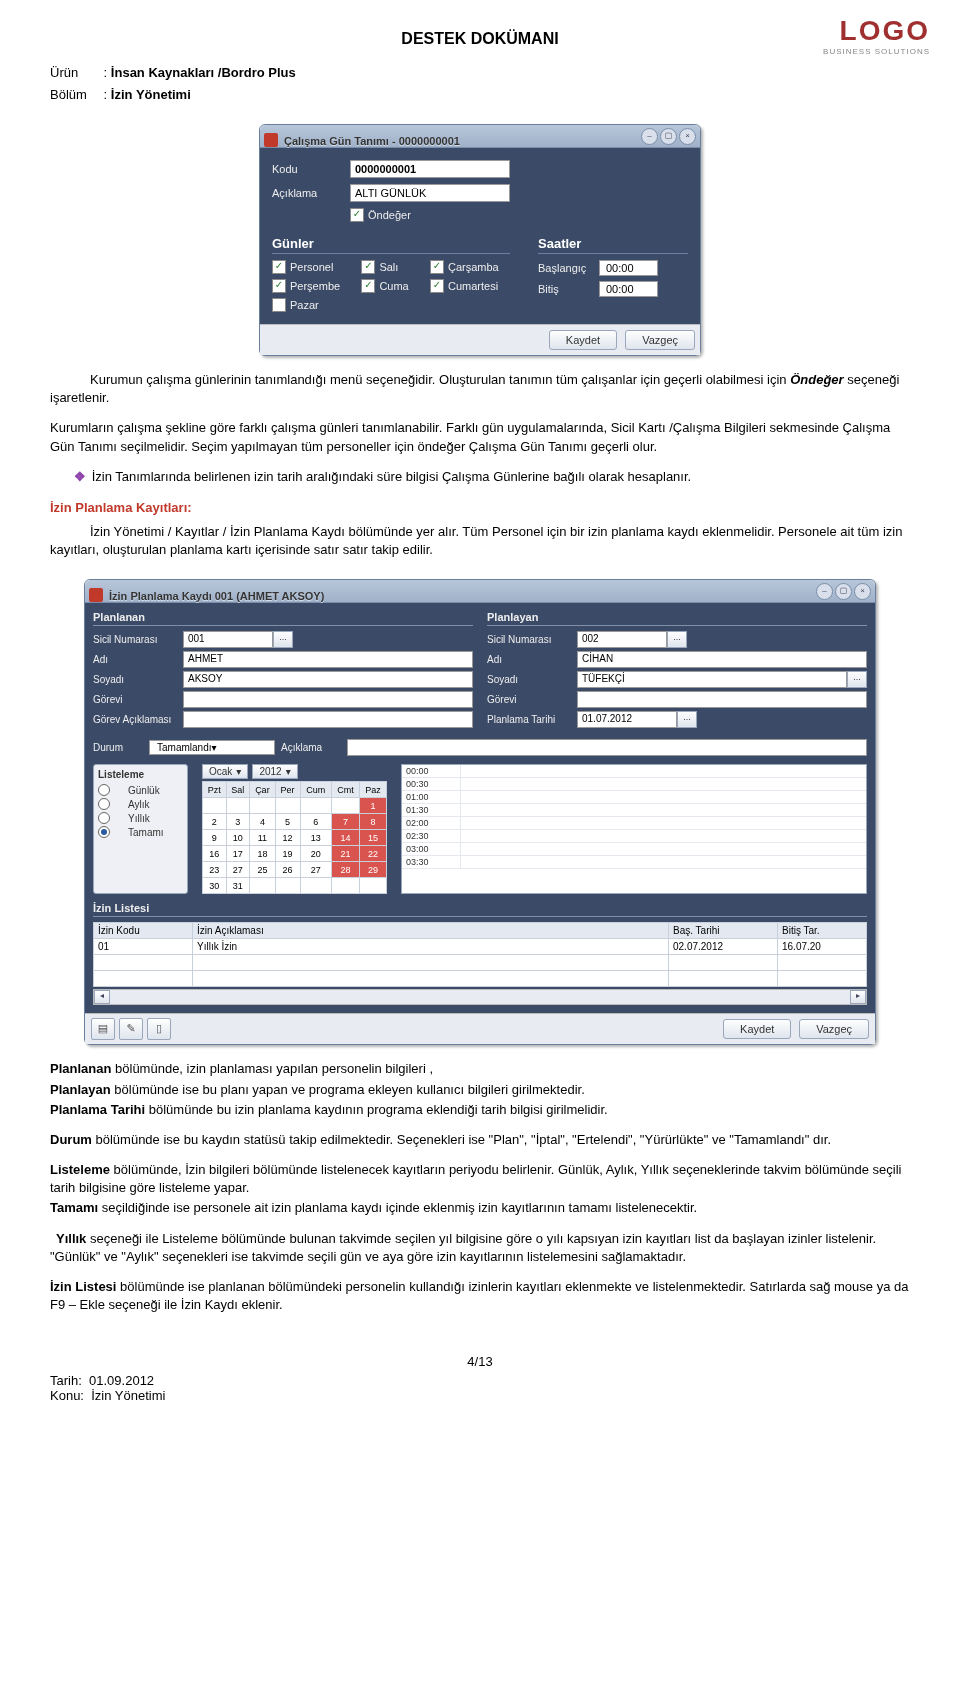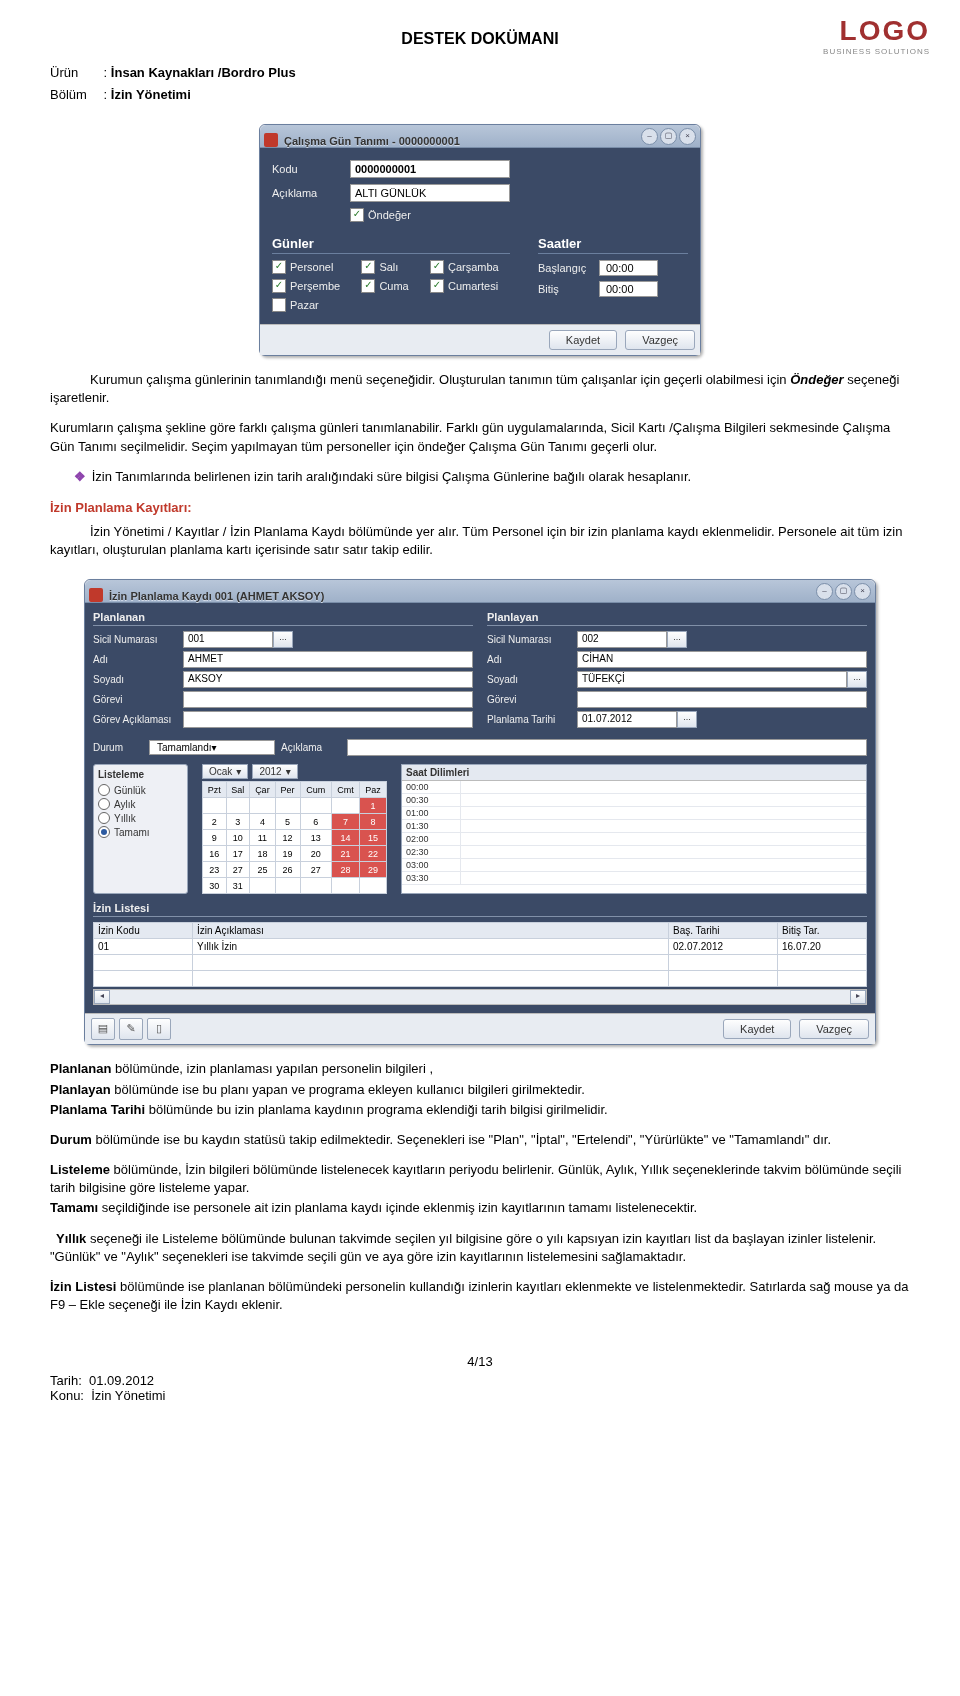--- a/index.html
+++ b/index.html
@@ -48,21 +48,21 @@
   .ghd{font-weight:bold;font-size:11px;border-bottom:1px solid #8190a8;padding-bottom:2px;margin-bottom:5px}
   .frow{display:flex;align-items:center;margin-bottom:3px;}
   .fl{width:90px;font-size:10px}
   .fi{background:#fff;color:#000;border:1px solid #999;padding:1px 4px;font-size:10px;flex:1;height:13px}
   .dots{width:18px;height:15px;background:linear-gradient(#fefefe,#dfe5ee);border:1px solid #9aa7bb;text-align:center;line-height:11px;font-size:9px;color:#333}
   .durrow{display:flex;align-items:center;gap:6px;margin-bottom:8px}
   .sel{background:#fff;color:#000;border:1px solid #999;font-size:10px;padding:1px 7px;width:110px;display:flex;justify-content:flex-start;align-items:center}
   .mid{display:flex;gap:14px}
   .listbox{width:85px;background:#eef0f5;border:1px solid #9aa7bb;border-radius:3px;padding:4px}
   .listbox .lh{font-weight:bold;font-size:10px;color:#333;margin-bottom:4px}
-  .radio{display:flex;align-items:center;gap:4px;font-size:10px;color:#333;margin-bottom:2px}
+  .radio{display:flex;align-items:center;gap:18px;font-size:10px;color:#333;margin-bottom:2px}
   .rdot{width:10px;height:10px;border:1px solid #666;border-radius:50%;background:#fff;position:relative}
   .rdot.on::after{content:"";position:absolute;inset:2px;background:#2c5aa0;border-radius:50%}
   .cal{flex:0 0 185px}
   .calhdr{display:flex;gap:4px;margin-bottom:2px}
   .calsel{background:linear-gradient(#fefefe,#dfe5ee);border:1px solid #9aa7bb;font-size:10px;padding:1px 6px;color:#333;display:flex;align-items:flex-end;gap:4px}
   table.caltbl{border-collapse:collapse;width:100%;background:#fff;color:#000}
   table.caltbl th,table.caltbl td{border:1px solid #c8d0dc;font-size:9px;text-align:center;padding:1px 2px;height:13px}
   table.caltbl th{background:#e4e9f1;font-weight:normal}
   td.red{background:#d9534f;color:#fff}
   .saatdil{flex:1;background:#fff;border:1px solid #9aa7bb}
@@ -352,21 +352,20 @@
                   <td></td>
                   <td></td>
                   <td></td>
                   <td></td>
                   <td></td>
                 </tr>
               </tbody>
             </table>
         </div>
         <div class="saatdil">
-          <div class="hd">Saat Dilimleri</div>
           <div id="saatrows">
               <div class="r">
                 <div class="c1">00:00</div>
                 <div style="flex:1"></div>
               </div>
               <div class="r">
                 <div class="c1">00:30</div>
                 <div style="flex:1"></div>
               </div>
               <div class="r">

